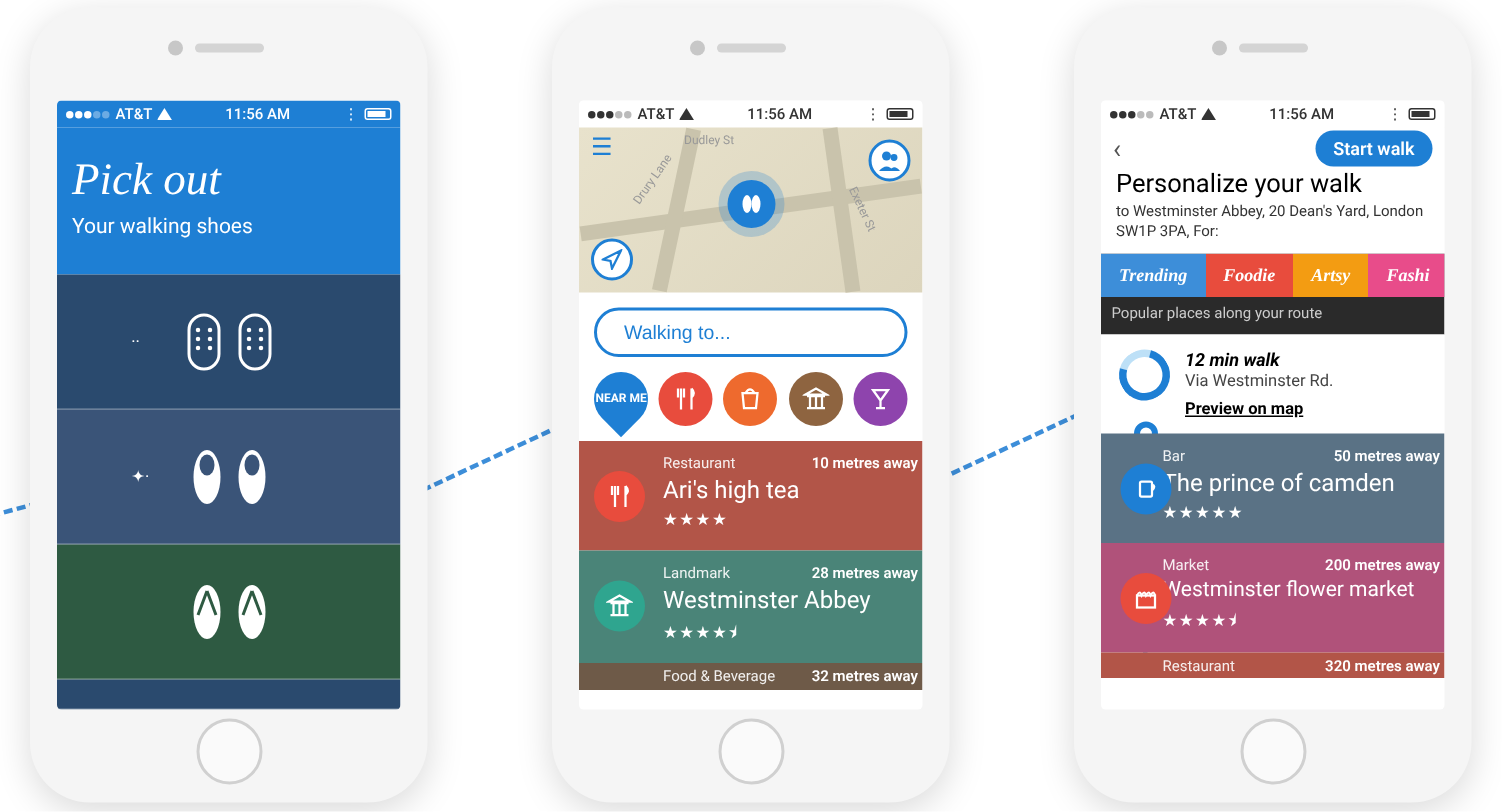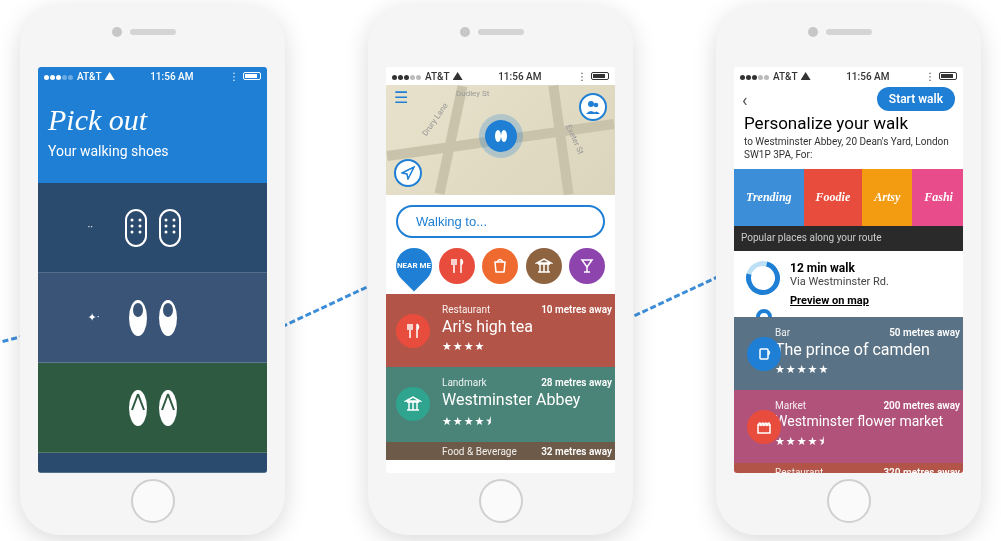--- a/index.html
+++ b/index.html
@@ -243,21 +243,21 @@
       padding: 5px 12px;
       font-size: 12px;
       font-weight: 600;
     }
     .s3-title { font-size: 17px; font-weight: 400; margin-top: 22px; }
     .s3-sub { font-size: 10px; color: #333; margin-top: 2px; line-height: 1.3; }
 
     .tabs-wrap { background: #2a2a2a; }
     .tabs { display: flex; overflow: hidden; }
     .tab {
-      padding: 21px 12px;
+      padding: 7px 12px;
       color: #fff;
       font-size: 12px;
       font-style: italic;
       font-family: cursive;
       font-weight: 600;
     }
     .tab.t0 { background: #3d8ed9; }
     .tab.t1 { background: #e84c3d; }
     .tab.t2 { background: #f39c12; }
     .tab.t3 { background: #e84c8a; }
@@ -270,21 +270,21 @@
     }
     .walk-card .ring {
       position: absolute;
       left: 12px; top: 10px;
       width: 34px; height: 34px;
       border: 5px solid #1e7fd4;
       border-top-color: #bde0f7;
       border-radius: 50%;
       transform: rotate(-30deg);
     }
-    .walk-card .t1 { font-size: 12px; font-weight: 700; }
+    .walk-card .t1 { font-size: 12px; font-weight: 700; font-style: italic; }
     .walk-card .t2 { font-size: 11px; color: #444; }
     .walk-card .preview { font-size: 11px; font-weight: 700; text-decoration: underline; margin-top: 6px; }
 
     .timeline {
       position: relative;
     }
     .timeline:before {
       content:"";
       position: absolute;
       left: 28px; top: 0; bottom: 0;

